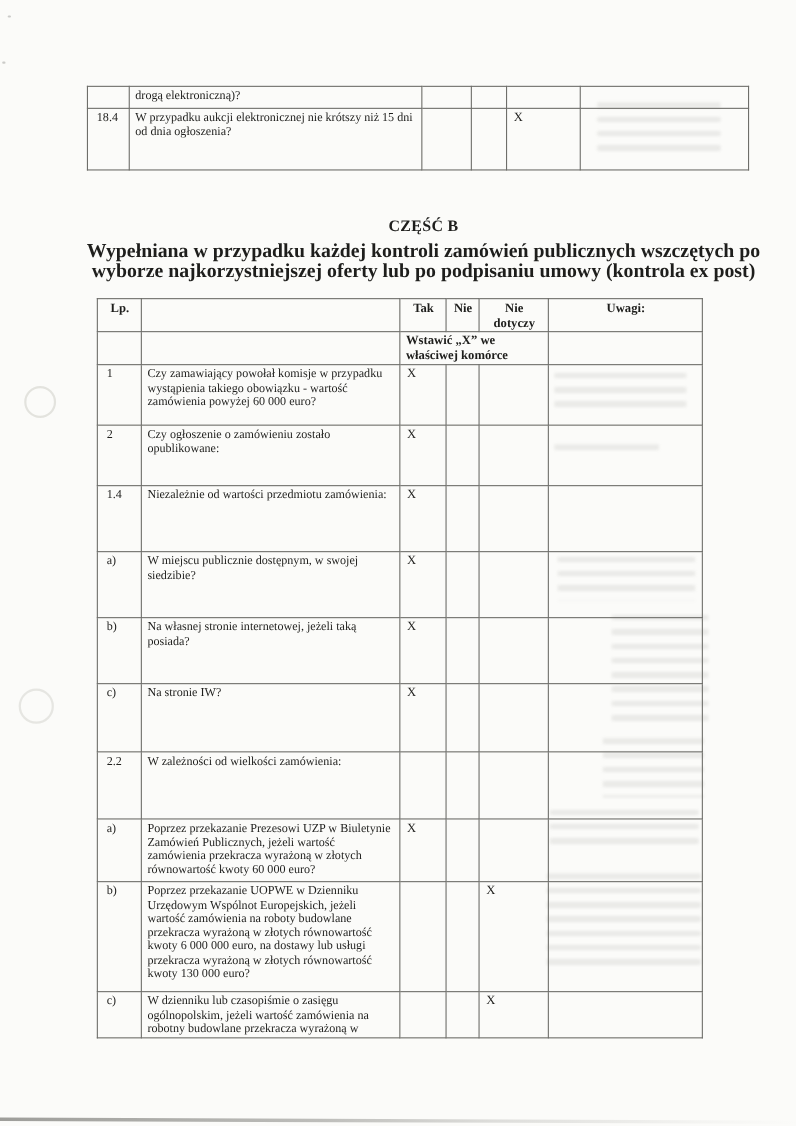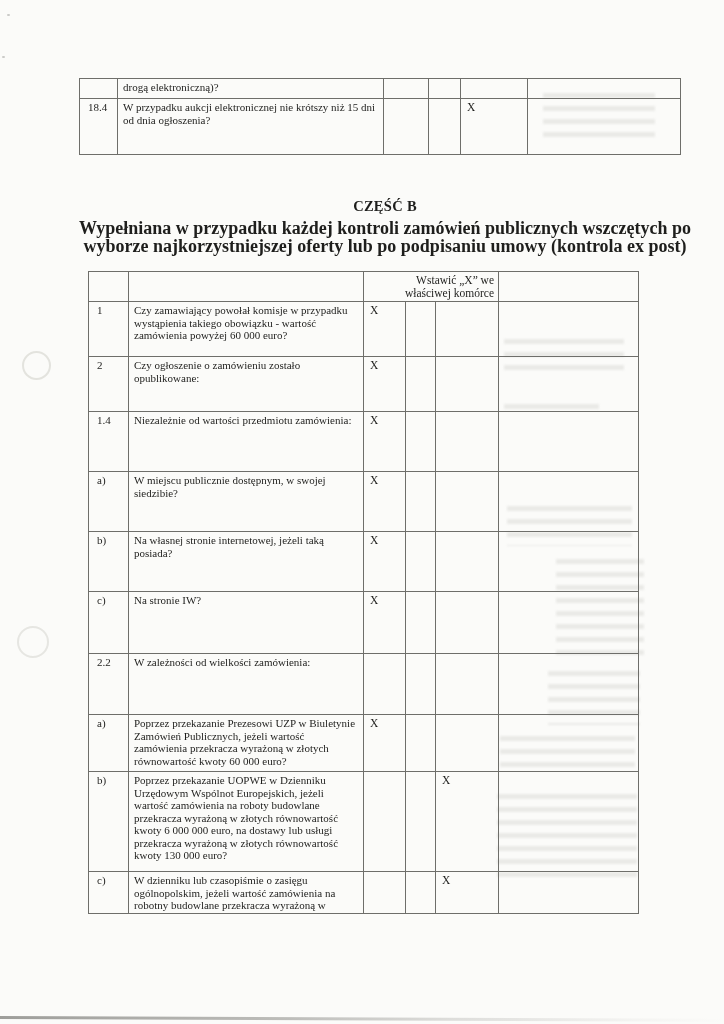--- a/index.html
+++ b/index.html
@@ -13,21 +13,21 @@
   td,th{
     border:1px solid #6e6e6a;vertical-align:top;
     padding:2px 4px 1px 5px;font-size:11px;line-height:12.5px;
     font-weight:normal;text-align:left;overflow:hidden;
   }
   .toptable{left:79px;top:78px;width:601px;}
   .maintable{left:88px;top:271px;width:550px;}
   .lp-cell{padding-left:8px;}
   .x-cell{font-size:11.5px;padding-left:6px;}
   th.hdr{font-weight:bold;text-align:center;padding-top:3px;font-size:11.5px;}
-  td.instr{font-weight:normal;text-align:right;font-size:11.5px;line-height:13px;padding-top:2px;}
+  td.instr{font-weight:bold;text-align:left;font-size:11.5px;line-height:13px;padding-top:2px;}
   .rh20{height:20px;} .rh56{height:56px;}
   .rh29{height:29px;} .rh28{height:28px;} .rh55{height:55px;}
   .rh60{height:60px;} .rh62{height:62px;} .rh61{height:61px;}
   .rh57{height:57px;} .rh100{height:100px;} .rh40{height:40px;}
   .titleblock{position:absolute;left:0;top:198px;width:724px;text-align:center;margin-left:23px;}
   .part-title{font-size:14.5px;font-weight:bold;margin:0 0 4px 0;letter-spacing:.3px;}
   .subtitle-line{font-size:18px;font-weight:bold;line-height:18px;white-space:nowrap;}
   
   .artifact{position:absolute;pointer-events:none;}
   .punch-circle{border-radius:50%;border:2px solid rgba(207,207,201,.55);}
@@ -112,20 +112,28 @@
   <table class="maintable">
     <colgroup>
       <col style="width:40px">
         <col style="width:235px">
         <col style="width:42px">
       <col style="width:30px">
         <col style="width:63px">
         <col style="width:140px">
     </colgroup>
     <tbody>
+        <tr class="rh29">
+      <th class="hdr">Lp.</th>
+      <th class="hdr"></th>
+      <th class="hdr">Tak</th>
+      <th class="hdr">Nie</th>
+      <th class="hdr">Nie dotyczy</th>
+      <th class="hdr">Uwagi:</th>
+    </tr>
     <tr class="rh28">
       <td></td>
       <td></td>
       <td class="instr" colspan="3">Wstawić „X” we właściwej komórce</td>
       <td></td>
     </tr>
 
     <tr class="rh55">
       <td class="lp-cell">1</td>
       <td>Czy zamawiający powołał komisje w przypadku wystąpienia takiego obowiązku - wartość zamówienia powyżej 60 000 euro?</td>

